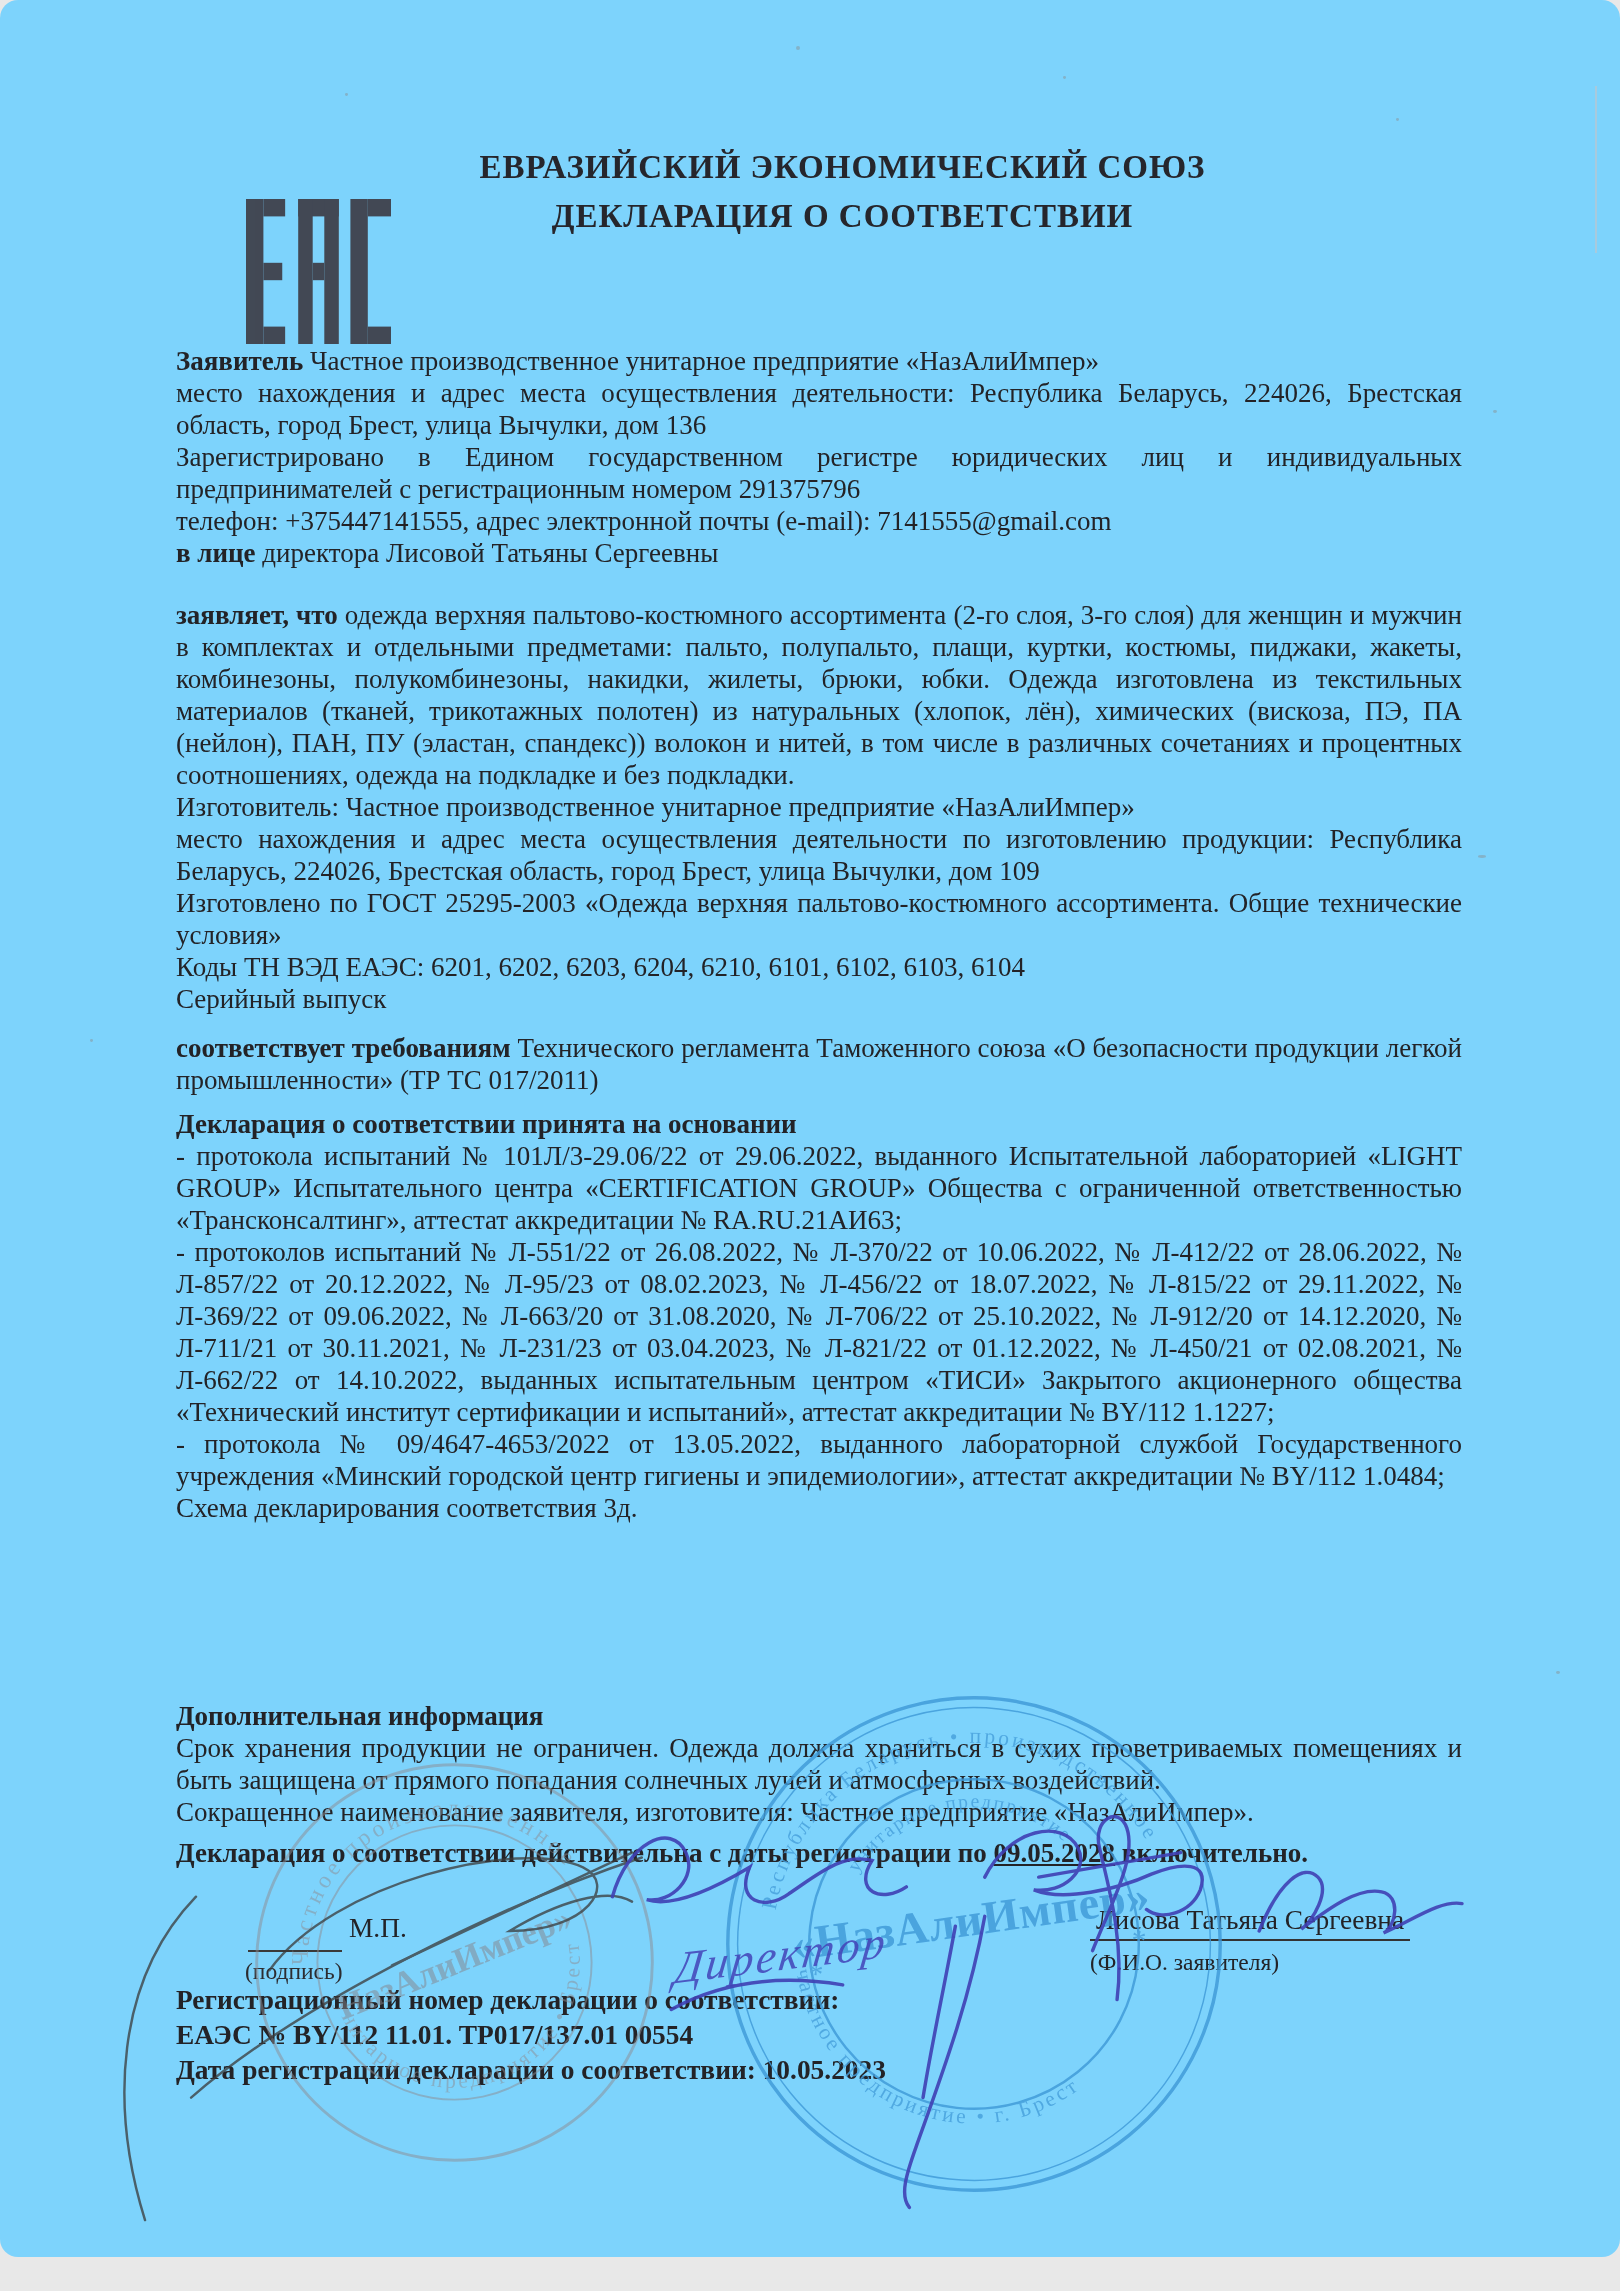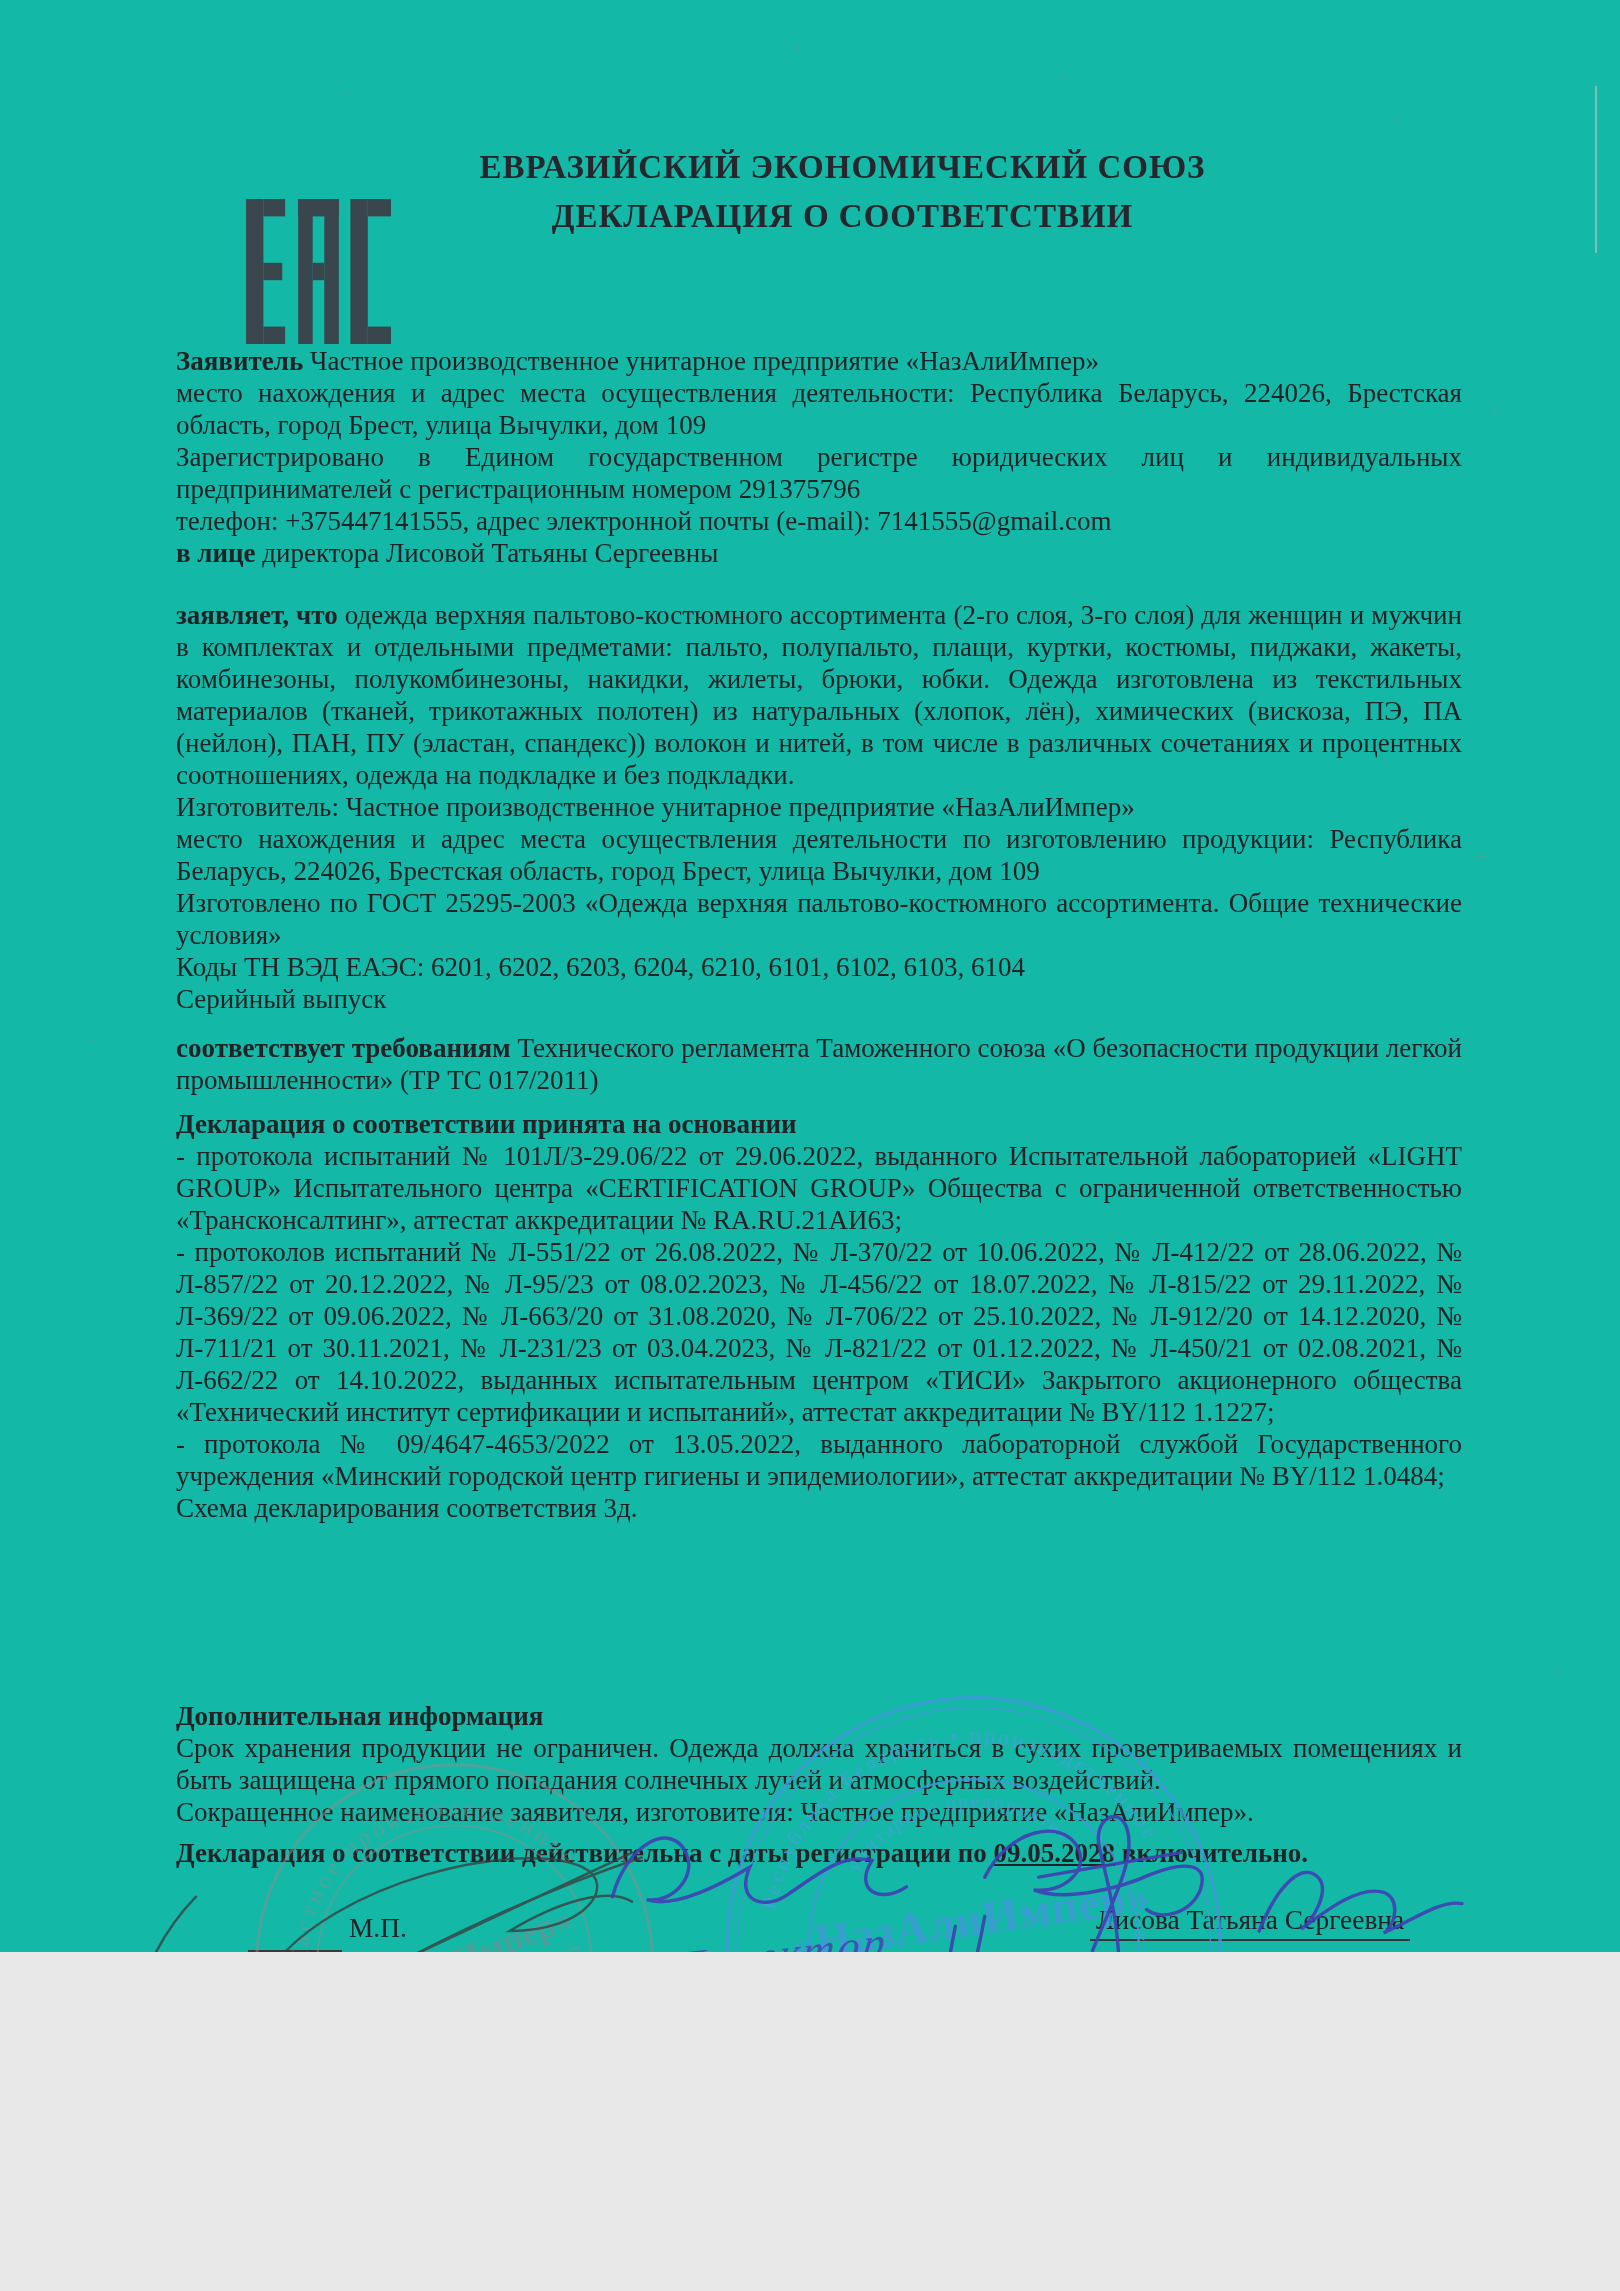--- a/index.html
+++ b/index.html
@@ -1,17 +1,17 @@
 <!DOCTYPE html>
 <html><head>
 <meta charset="utf-8">
 <style>
   html,body{margin:0;padding:0;background:#e8e8e8;}
-  .page{position:relative;width:1620px;height:1952px;background:#14b8a6;margin:0 auto;
-        font-family:"Liberation Serif", serif;color:#232327;overflow:hidden;}
+  .page{position:relative;width:1620px;height:2257px;background:#7dd3fc;margin:0 auto;
+        font-family:"Liberation Serif", serif;color:#232327;overflow:hidden;border-radius:18px;}
   .title{position:absolute;left:176px;top:143px;width:1333px;text-align:center;
          font-weight:bold;font-size:33px;line-height:49px;letter-spacing:1px;color:#26262c;}
   .eac{position:absolute;left:245px;top:199px;width:147px;height:145px;}
   .grp{position:absolute;left:176px;width:1286px;font-size:27px;line-height:32px;}
   .grp p{margin:0;text-align:justify;}
   .grp p.last{text-align:left;}
   b{font-weight:bold;}
   .u{text-decoration:underline;}
   .g-applicant{top:345px;}
   .g-declaration{top:599px;}
@@ -71,21 +71,21 @@
       <rect x="54" y="0" width="10" height="100"></rect>
       <rect x="46" y="44" width="8" height="12"></rect>
       <rect x="72" y="0" width="12" height="100"></rect>
       <rect x="84" y="0" width="16" height="12"></rect>
       <rect x="84" y="88" width="16" height="12"></rect>
     </g>
   </svg>
 
   <div class="grp g-applicant">
     <p><b>Заявитель</b><span> Частное производственное унитарное предприятие «НазАлиИмпер»</span></p>
-    <p>место нахождения и адрес места осуществления деятельности: Республика Беларусь, 224026, Брестская область, город Брест, улица Вычулки, дом 109</p>
+    <p>место нахождения и адрес места осуществления деятельности: Республика Беларусь, 224026, Брестская область, город Брест, улица Вычулки, дом 136</p>
     <p>Зарегистрировано в Едином государственном регистре юридических лиц и индивидуальных предпринимателей с регистрационным номером 291375796</p>
     <p class="last">телефон: +375447141555, адрес электронной почты (e-mail): 7141555@gmail.com</p>
     <p class="last"><b>в лице</b><span> директора Лисовой Татьяны Сергеевны</span></p>
   </div>
 
   <div class="grp g-declaration">
     <p><b>заявляет, что</b><span> одежда верхняя пальтово-костюмного ассортимента (2-го слоя, 3-го слоя) для женщин и мужчин в комплектах и отдельными предметами: пальто, полупальто, плащи, куртки, костюмы, пиджаки, жакеты, комбинезоны, полукомбинезоны, накидки, жилеты, брюки, юбки. Одежда изготовлена из текстильных материалов (тканей, трикотажных полотен) из натуральных (хлопок, лён), химических (вискоза, ПЭ, ПА (нейлон), ПАН, ПУ (эластан, спандекс)) волокон и нитей, в том числе в различных сочетаниях и процентных соотношениях, одежда на подкладке и без подкладки.</span></p>
     <p class="last">Изготовитель: Частное производственное унитарное предприятие «НазАлиИмпер»</p>
     <p>место нахождения и адрес места осуществления деятельности по изготовлению продукции: Республика Беларусь, 224026, Брестская область, город Брест, улица Вычулки, дом 109</p>
     <p>Изготовлено по ГОСТ 25295-2003 «Одежда верхняя пальтово-костюмного ассортимента. Общие технические условия»</p>

